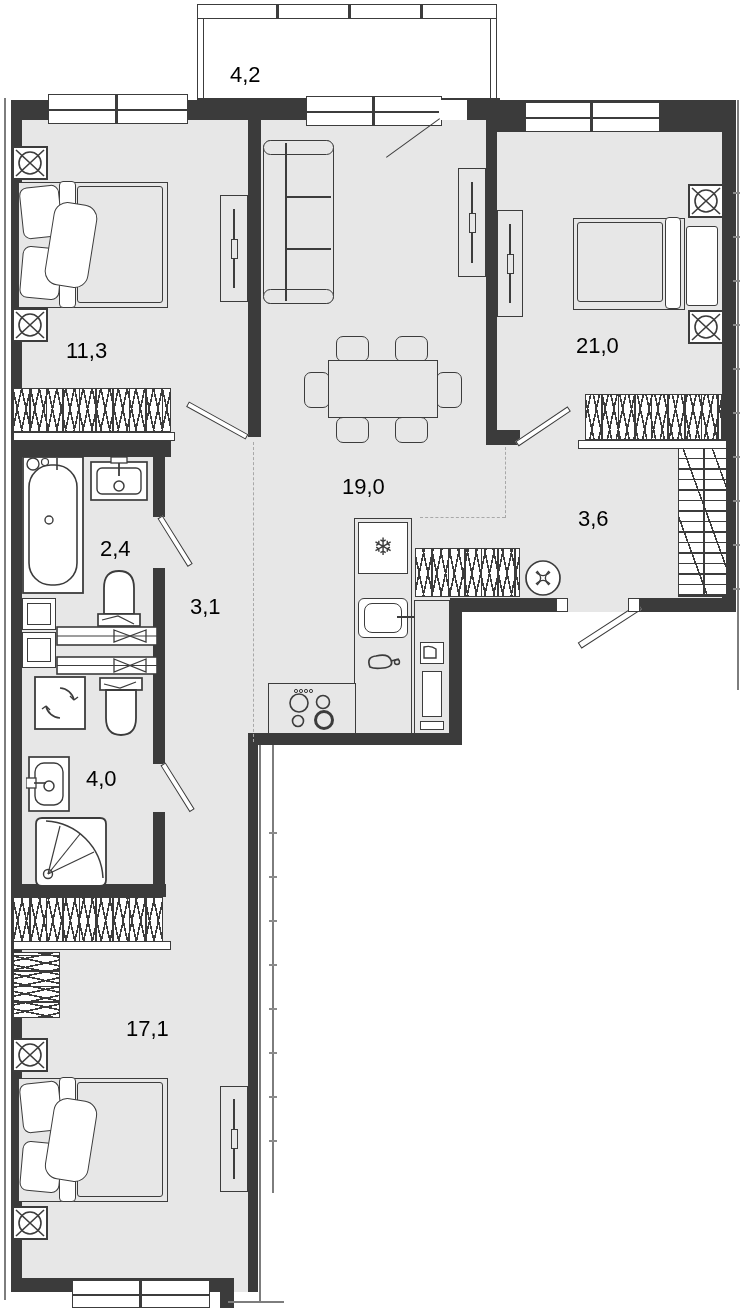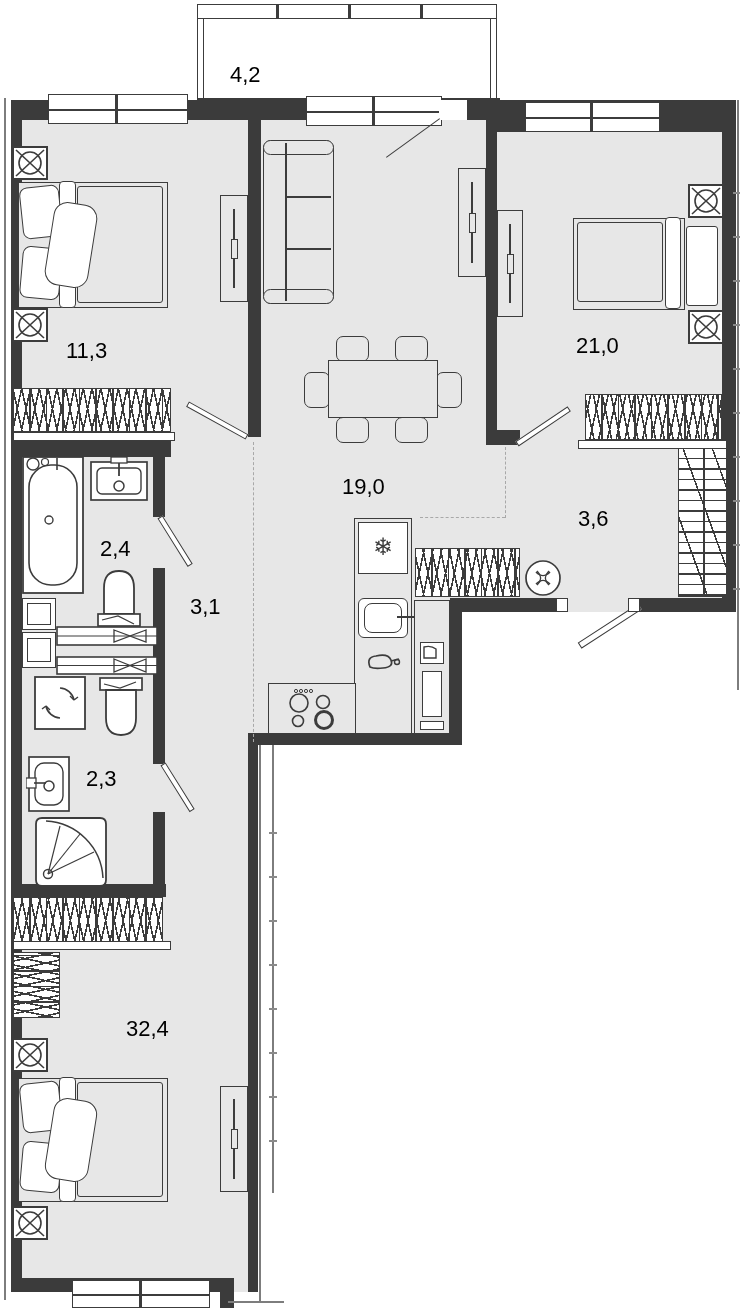--- a/index.html
+++ b/index.html
@@ -372,16 +372,16 @@
       <div class="knob"></div>
   </div>
 
   <span class="label" style="left:230px;top:62px;">4,2</span>
   <span class="label" style="left:66px;top:338px;">11,3</span>
   <span class="label" style="left:342px;top:462px;margin-top:12px;">19,0</span>
   <span class="label" style="left:576px;top:333px;">21,0</span>
   <span class="label" style="left:578px;top:506px;">3,6</span>
   <span class="label" style="left:100px;top:536px;">2,4</span>
   <span class="label" style="left:190px;top:594px;">3,1</span>
-  <span class="label" style="left:86px;top:766px;">2,3</span>
-  <span class="label" style="left:126px;top:1016px;">32,4</span>
+  <span class="label" style="left:86px;top:766px;">4,0</span>
+  <span class="label" style="left:126px;top:1016px;">17,1</span>
 
 </div>
 
 </body></html>

